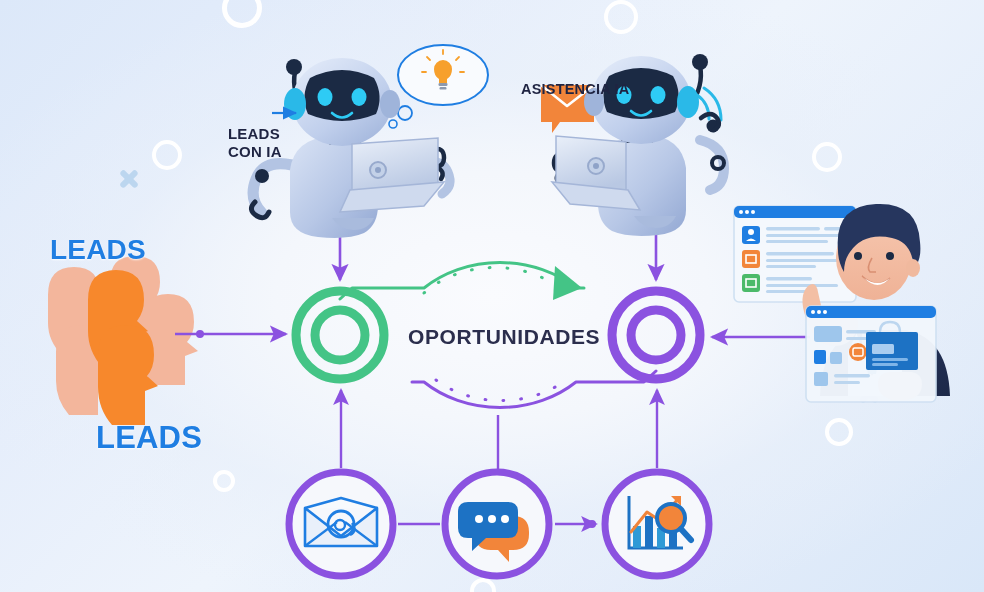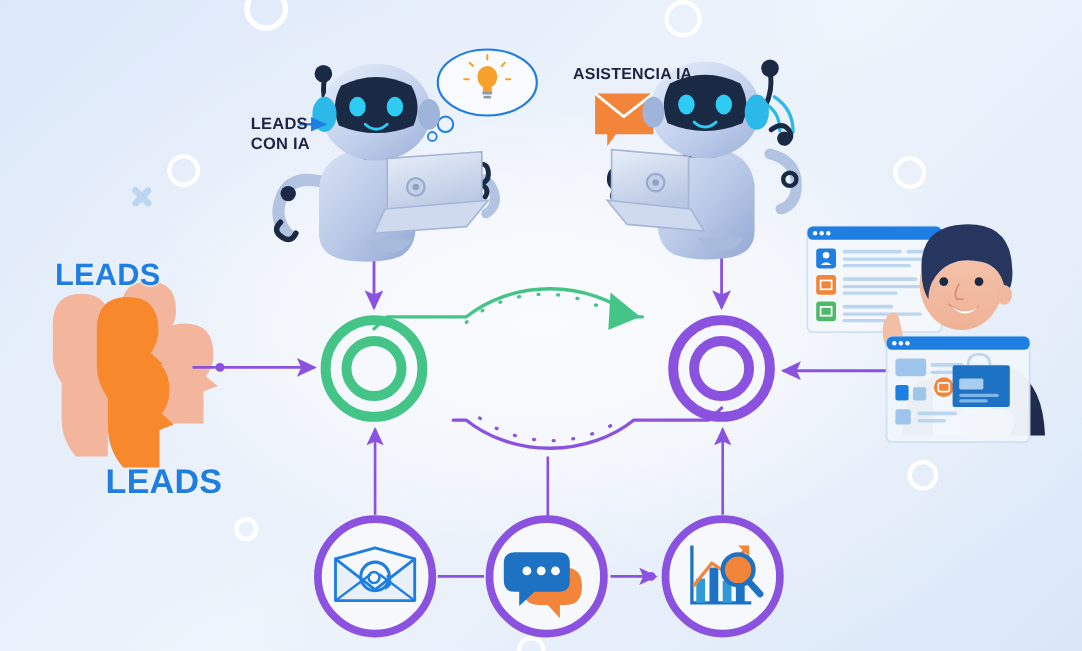--- a/index.html
+++ b/index.html
@@ -23,21 +23,21 @@
     content:""; position:absolute; left:50%; top:50%;
     background:#bcd6ef; border-radius:4px;
   }
   .deco-x:before { width:100%; height:28%; transform:translate(-50%,-50%) rotate(45deg); }
   .deco-x:after  { width:100%; height:28%; transform:translate(-50%,-50%) rotate(-45deg); }
 
   svg.layer { position:absolute; left:0; top:0; width:984px; height:592px; }
 
   .lbl { position:absolute; font-weight:bold; letter-spacing:0.2px; }
   .lbl-leads { color:#1f7ee2; text-shadow:0 1px 2px rgba(255,255,255,0.9); }
-  .lbl-dark  { color:#1f2442; }
+  .lbl-dark  { color:#1f2442;margin-top:21px; }
 
   #leads-top   { left:50px;  top:234px; font-size:28px; }
   #leads-bot   { left:96px;  top:420px; font-size:31px; }
   #bots-label  { left:228px; top:104px; font-size:15px; line-height:18px; }
   #asis-label  { left:521px; top:60px;  font-size:14.5px; }
   #opp-label   { left:408px; top:325px; font-size:21px; font-weight:bold; color:#2b2e4d; letter-spacing:0.6px; }
 </style>
 </head>
 <body>
 
@@ -358,14 +358,15 @@
   <div class="lbl lbl-leads" id="leads-top">LEADS</div>
   <div class="lbl lbl-leads" id="leads-bot">LEADS</div>
 
   <div class="lbl lbl-dark" id="bots-label">
     <div>LEADS</div>
     <div>CON IA</div>
   </div>
 
   <div class="lbl lbl-dark" id="asis-label">ASISTENCIA IA</div>
 
+  <div class="lbl" id="opp-label">OPORTUNIDADES</div>
 
 </div>
 
 </body></html>

